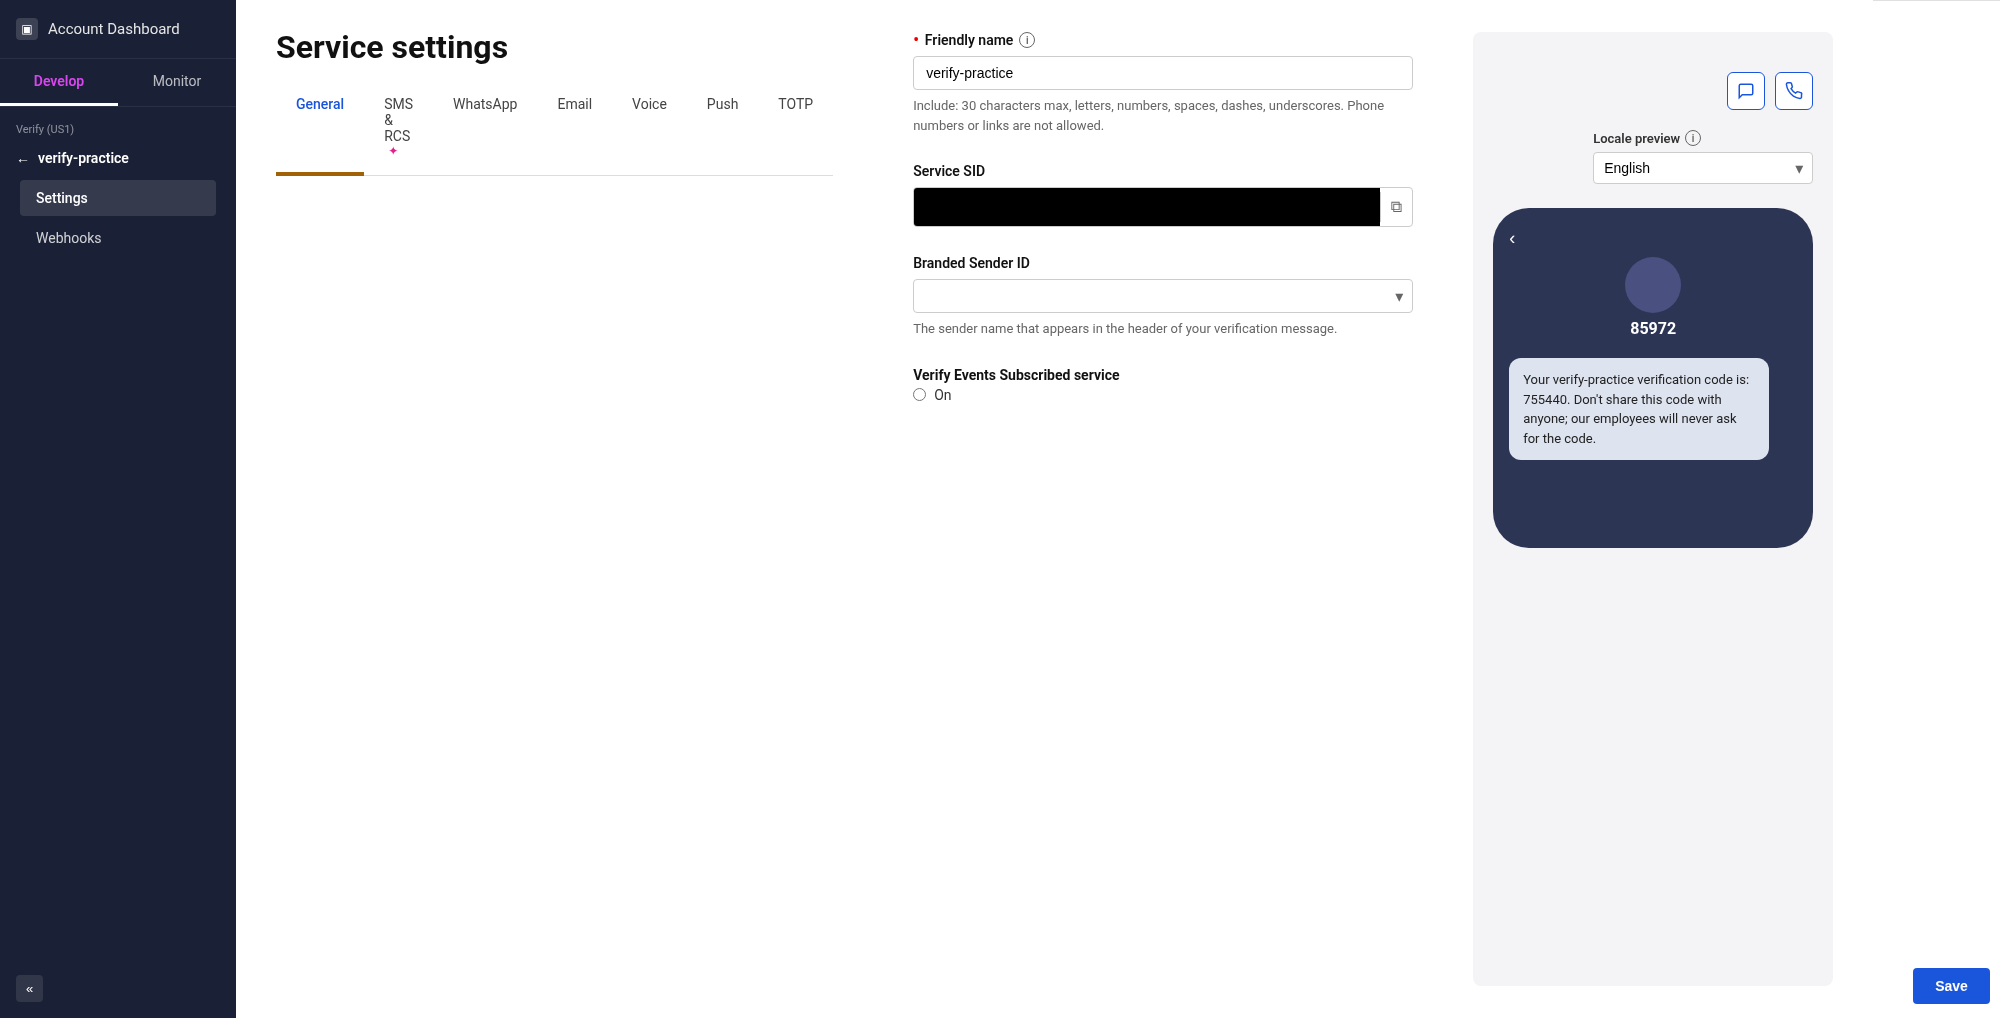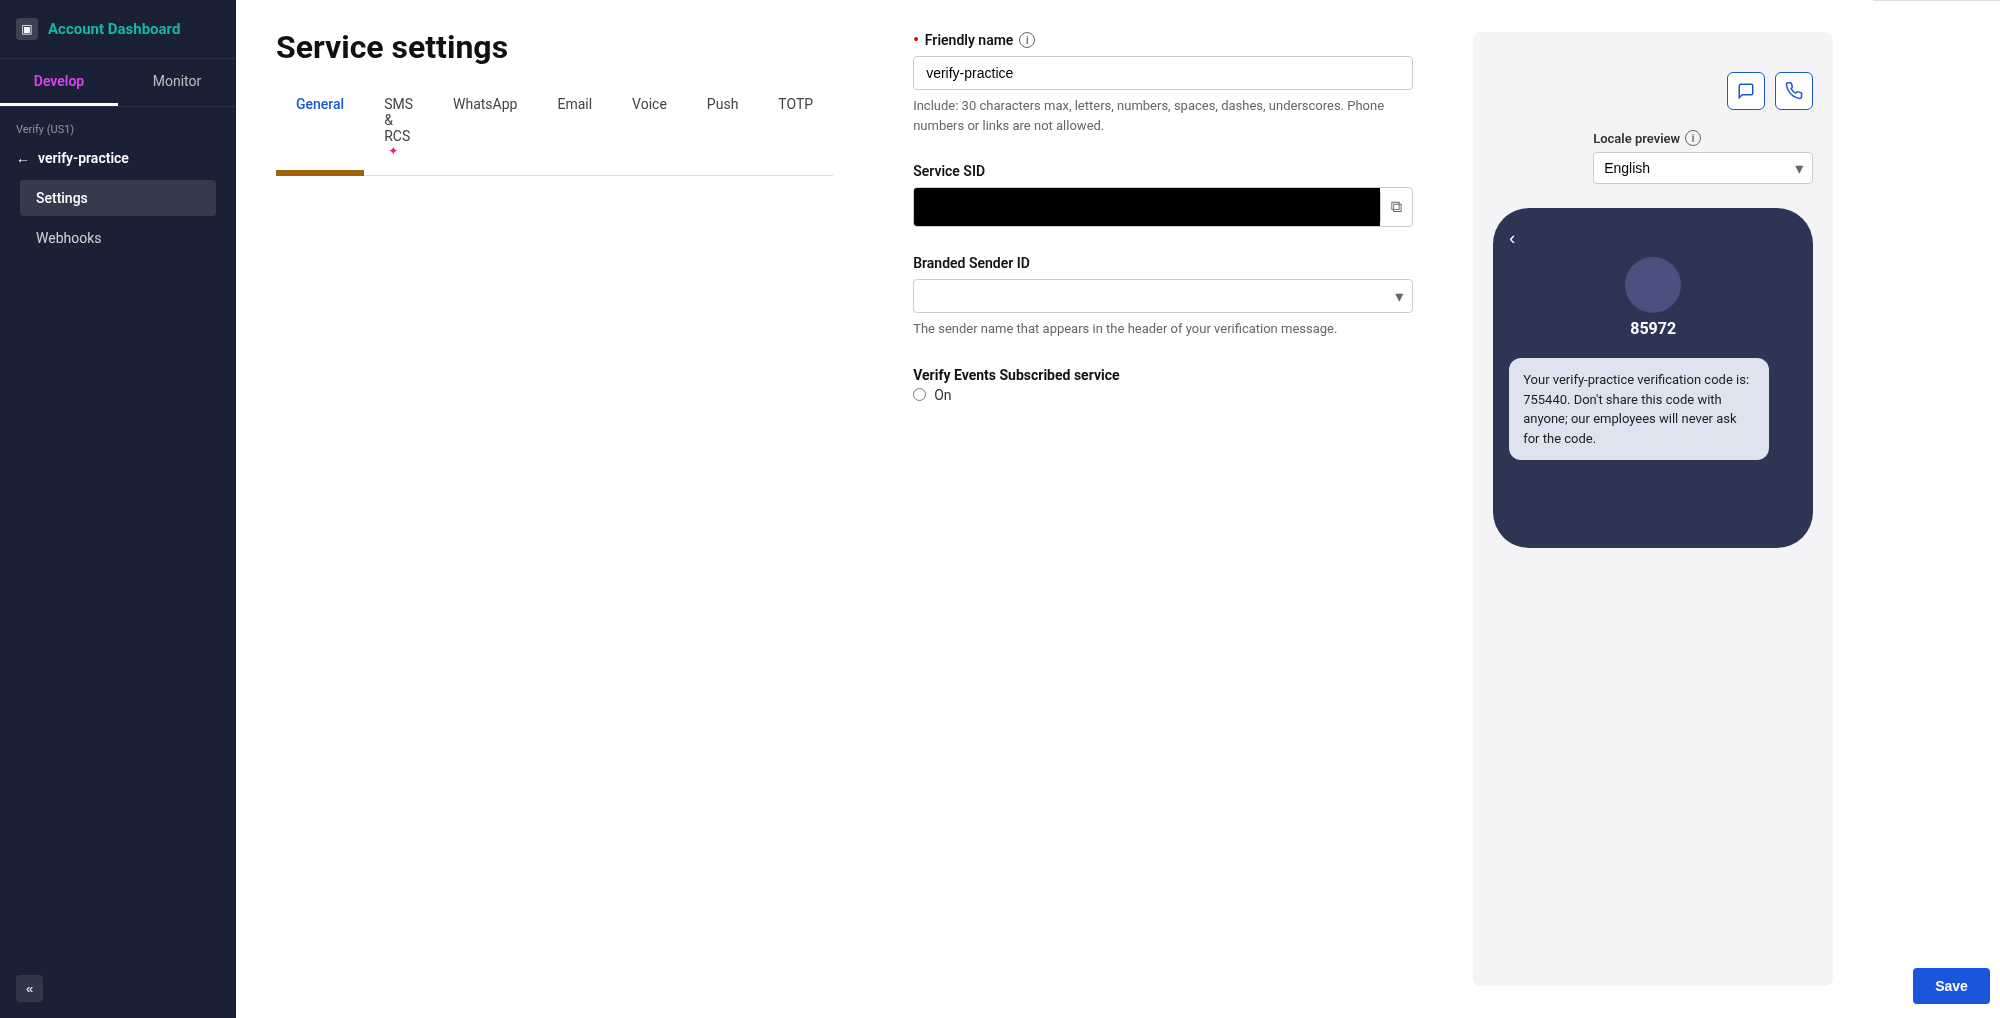--- a/index.html
+++ b/index.html
@@ -24,22 +24,22 @@
     }
     .sidebar-header-icon {
       width: 22px; height: 22px;
       background: rgba(255,255,255,0.15);
       border-radius: 4px;
       display: flex; align-items: center; justify-content: center;
       font-size: 12px;
     }
     .sidebar-header-title {
       font-size: 15px;
-      font-weight: 700;
-      color: #14b8a6;
+      font-weight: 400;
+      color: #e5e5e5;
     }
     .sidebar-tabs {
       display: flex;
       border-bottom: 1px solid rgba(255,255,255,0.08);
     }
     .sidebar-tab {
       flex: 1;
       text-align: center;
       padding: 14px 0;
       font-size: 14px;
@@ -121,21 +121,21 @@
     .tab-item {
       padding: 10px 20px;
       font-size: 14px;
       color: #444;
       cursor: pointer;
       border-bottom: 2px solid transparent;
       margin-bottom: -1px;
     }
     .tab-item.active {
       color: #1a56db;
-      border-bottom: 6px solid #a16207;
+      border-bottom: 4px solid #a16207;
       font-weight: 500;
     }
     .tab-item .tab-badge {
       display: inline-block;
       margin-left: 4px;
       font-size: 12px;
       color: #e91e8c;
       vertical-align: super;
     }
 

